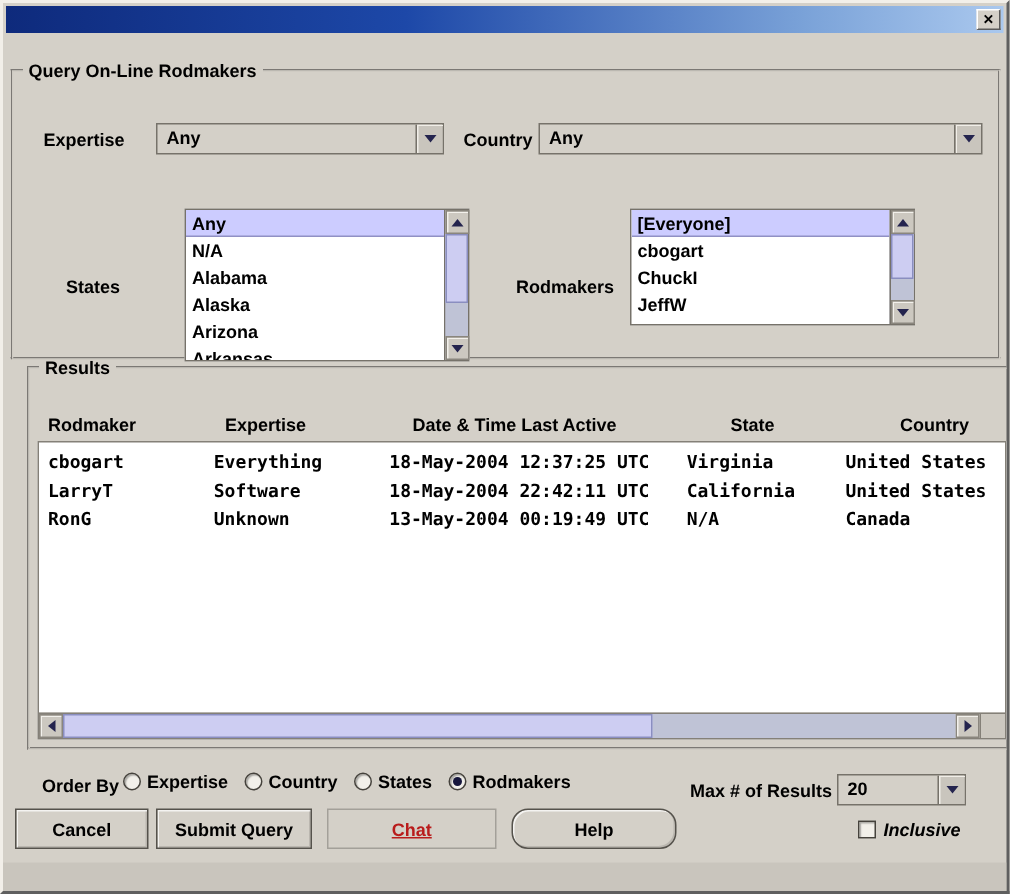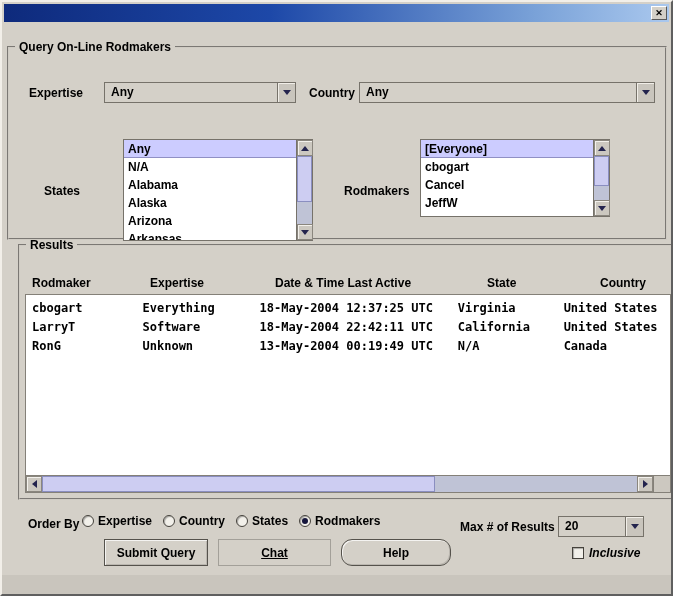--- a/index.html
+++ b/index.html
@@ -121,21 +121,21 @@
   }
   .radio-option span.txt { font-weight: bold; }
 
   .btn {
     position: absolute; height: 27px; background: #d4d0c8;
     border: 1px solid #55524c;
     box-shadow: inset 1px 1px 0 rgba(255,255,255,.75), inset -1px -1px 0 rgba(0,0,0,.12);
     font-family: "Liberation Sans", sans-serif; font-weight: bold; font-size: 12px;
     display: flex; align-items: center; justify-content: center; cursor: default;
   }
-  .btn.disabled { color: #000000; border-color: #a3a099; box-shadow: none; text-decoration: underline; }
+  .btn.disabled { color: #b91c1c; border-color: #a3a099; box-shadow: none; text-decoration: underline; }
 
   .checkbox {
     width: 12px; height: 12px; background: #f2f0ea;
     border: 1px solid #45423c; box-shadow: inset 1px 1px 1px rgba(0,0,0,.3);
   }
   .inclusive { position: absolute; left: 570px; top: 38px; display: flex; align-items: center; gap: 5px; }
   .inclusive span.txt { font-weight: bold; font-style: italic; }
 
   .bottom-strip { position: absolute; left: 0; right: 0; bottom: 0; height: 19px; background: #c9c5bd; }
 </style>
@@ -190,21 +190,21 @@
             <span class="tri-down"></span>
           </span>
       </div>
     </div>
 
     <span class="lbl" style="left:335px; top:130px;">Rodmakers</span>
     <div class="listbox" style="left:411px; top:85px; width:190px; height:78px;">
       <div class="list-items">
         <div class="list-item selectable selected">[Everyone]</div>
         <div class="list-item selectable">cbogart</div>
-        <div class="list-item selectable">Cancel</div>
+        <div class="list-item selectable">ChuckI</div>
         <div class="list-item selectable">JeffW</div>
         <div class="list-item selectable">JohnZ</div>
         <div class="list-item selectable">LarryT</div>
       </div>
       <div class="vscroll">
         <span class="sbtn">
             <span class="tri-up"></span>
           </span>
         <span class="vtrack">
             <span class="vthumb"></span>
@@ -289,20 +289,21 @@
     </div>
 
     <span class="lbl" style="left:458px; top:12px;">Max # of Results</span>
     <div class="combo" style="left:556px; top:8px; width:86px;">
       <span class="combo-value">20</span>
       <span class="combo-btn">
           <span class="tri-down"></span>
         </span>
     </div>
 
+    <div class="btn" style="left:8px; top:31px; width:89px;">Cancel</div>
     <div class="btn" style="left:102px; top:31px; width:104px;">Submit Query</div>
     <div class="btn disabled" style="left:216px; top:31px; width:113px;">Chat</div>
     <div class="btn" style="left:339px; top:31px; width:110px;border-radius:11px;">Help</div>
 
     <div class="inclusive">
       <span class="checkbox"></span>
       <span class="txt">Inclusive</span>
     </div>
   </div>
 

